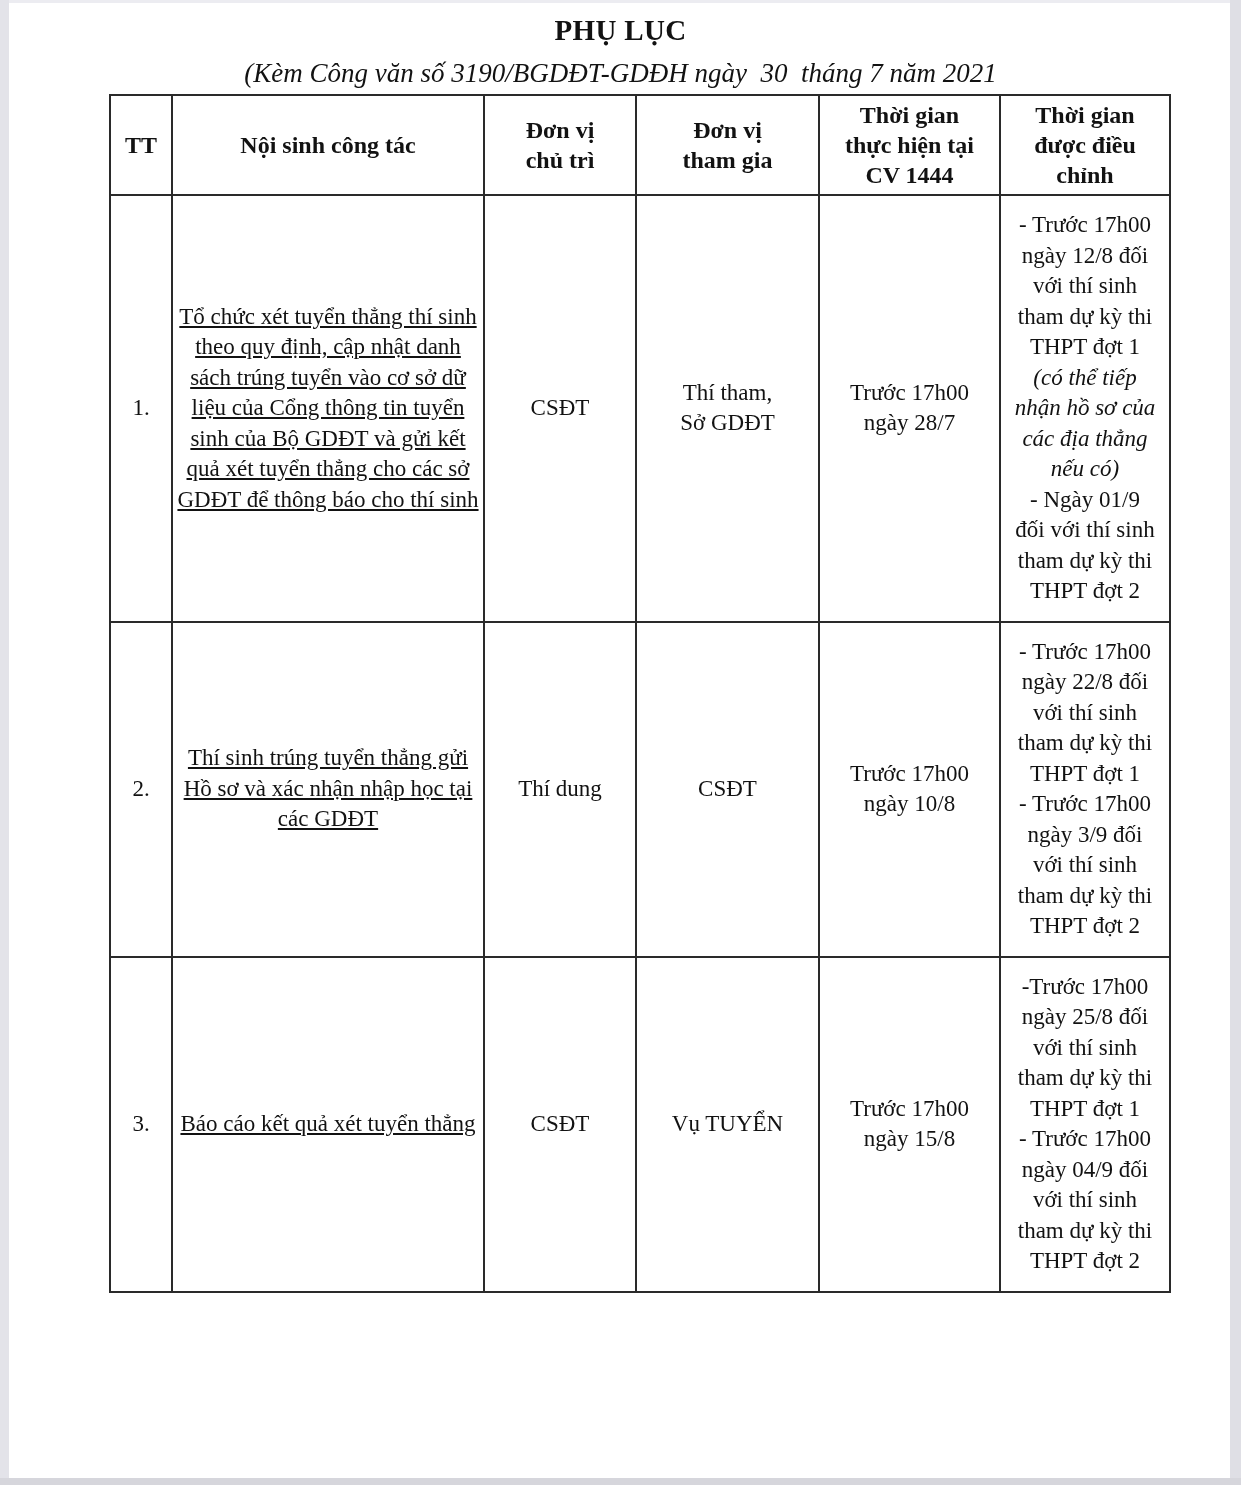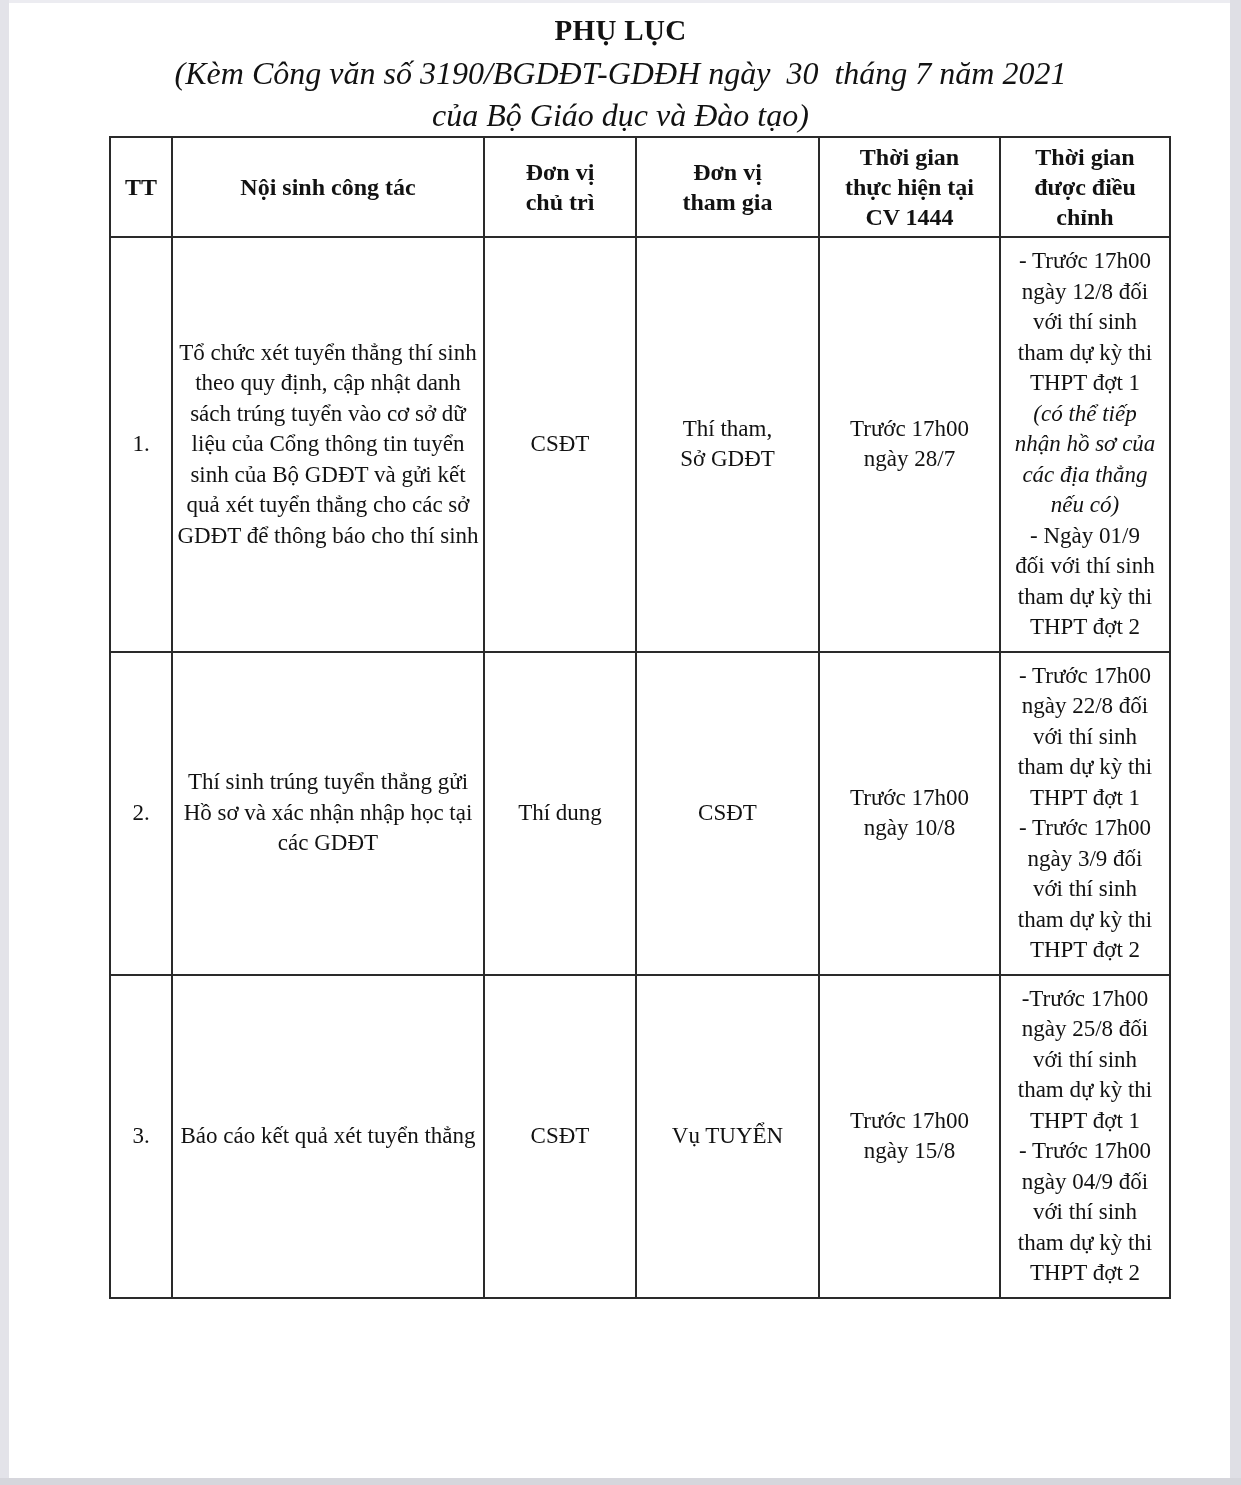--- a/index.html
+++ b/index.html
@@ -27,21 +27,21 @@
     text-align: center;
   }
   .title-line {
     font-weight: bold;
     font-size: 29px;
     line-height: 43px;
     letter-spacing: 0.3px;
   }
   .att-line {
     font-style: italic;
-    font-size: 32px;
+    font-size: 27px;
     line-height: 42px;
     white-space: pre;
   }
 
   table.schedule {
     border-collapse: collapse;
     table-layout: fixed;
     width: 1060px;
     margin-left: 109px;
   }
@@ -60,42 +60,42 @@
     padding: 4px 2px;
   }
   tr.header-row { height: 91px; }
   tr.row-1 { height: 404px; }
   tr.row-2 { height: 306px; }
   tr.row-3 { height: 317px; }
 
   table.schedule td {
     font-size: 23px;
     line-height: 30.5px;
-    padding: 8px 2px;
+    padding: 14px 2px;
   }
   td.cell-content {
     text-align: justify;
     text-justify: inter-word;
     padding: 0 9px;
+    text-decoration: underline;
   }
   .pre { white-space: pre-line; }
   .note-italic { font-style: italic; }
 </style>
 </head>
 <body>
 
 <div class="edge edge-top"></div>
 <div class="edge edge-left"></div>
 <div class="edge edge-right"></div>
 <div class="edge edge-bottom"></div>
 
 <header>
   <div class="title-line">PHỤ LỤC</div>
   <div class="att-line">(Kèm Công văn số 3190/BGDĐT-GDĐH ngày  30  tháng 7 năm 2021</div>
-  <div class="att-line">của Bộ Giáo dục và Đào tạo)</div>
 </header>
 
 <table class="schedule">
   <colgroup>
     <col style="width:62px">
     <col style="width:312px">
     <col style="width:152px">
     <col style="width:183px">
     <col style="width:181px">
     <col style="width:170px">

